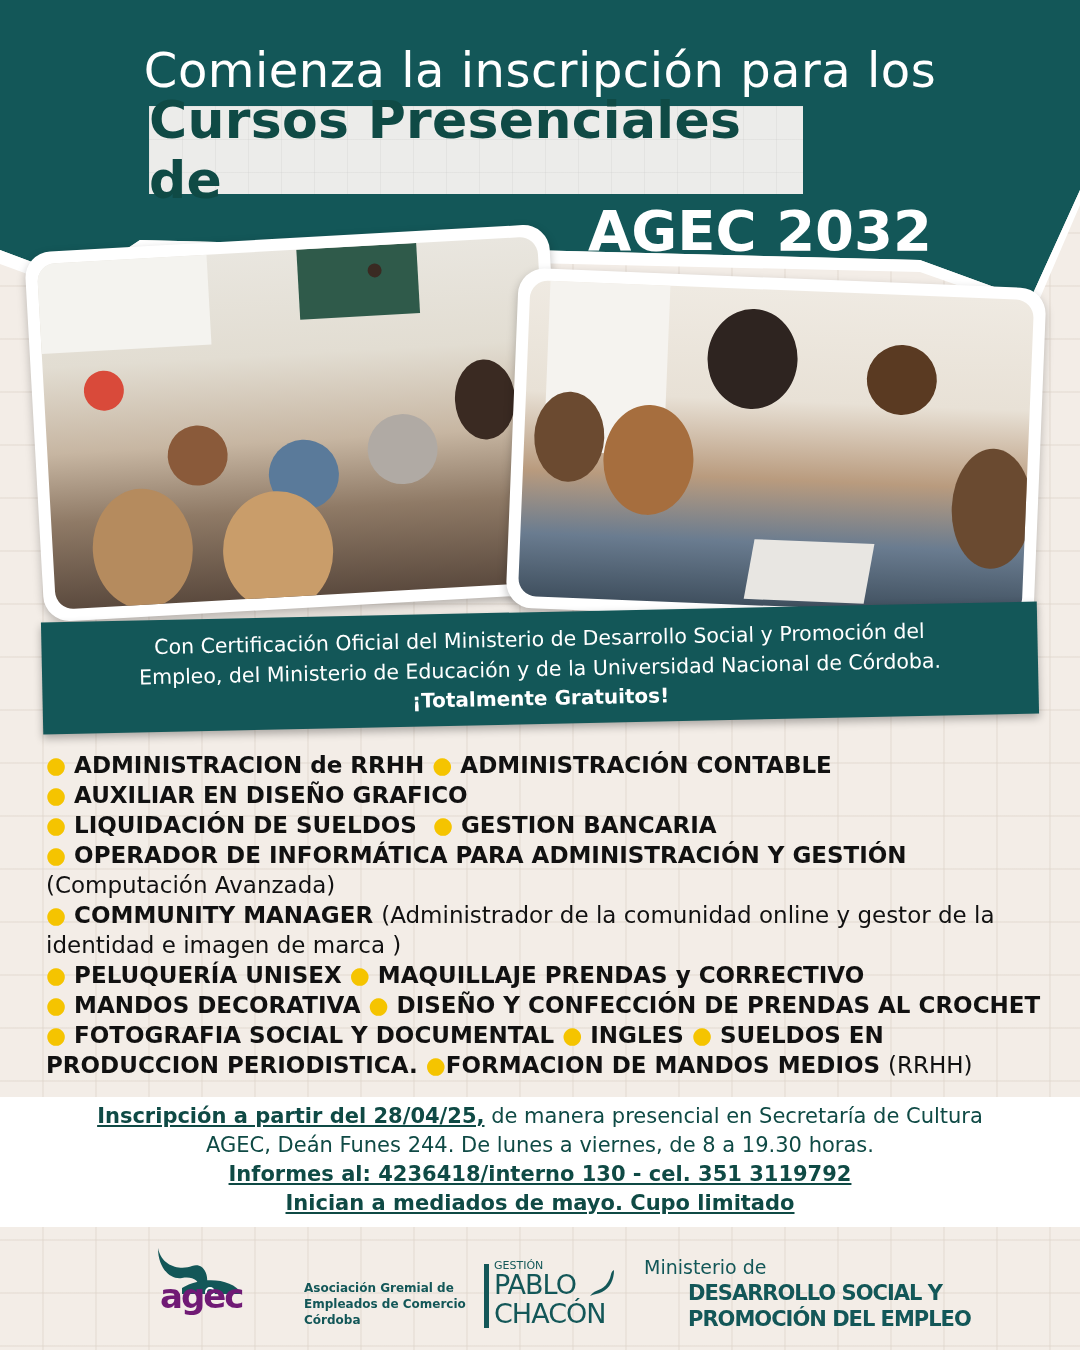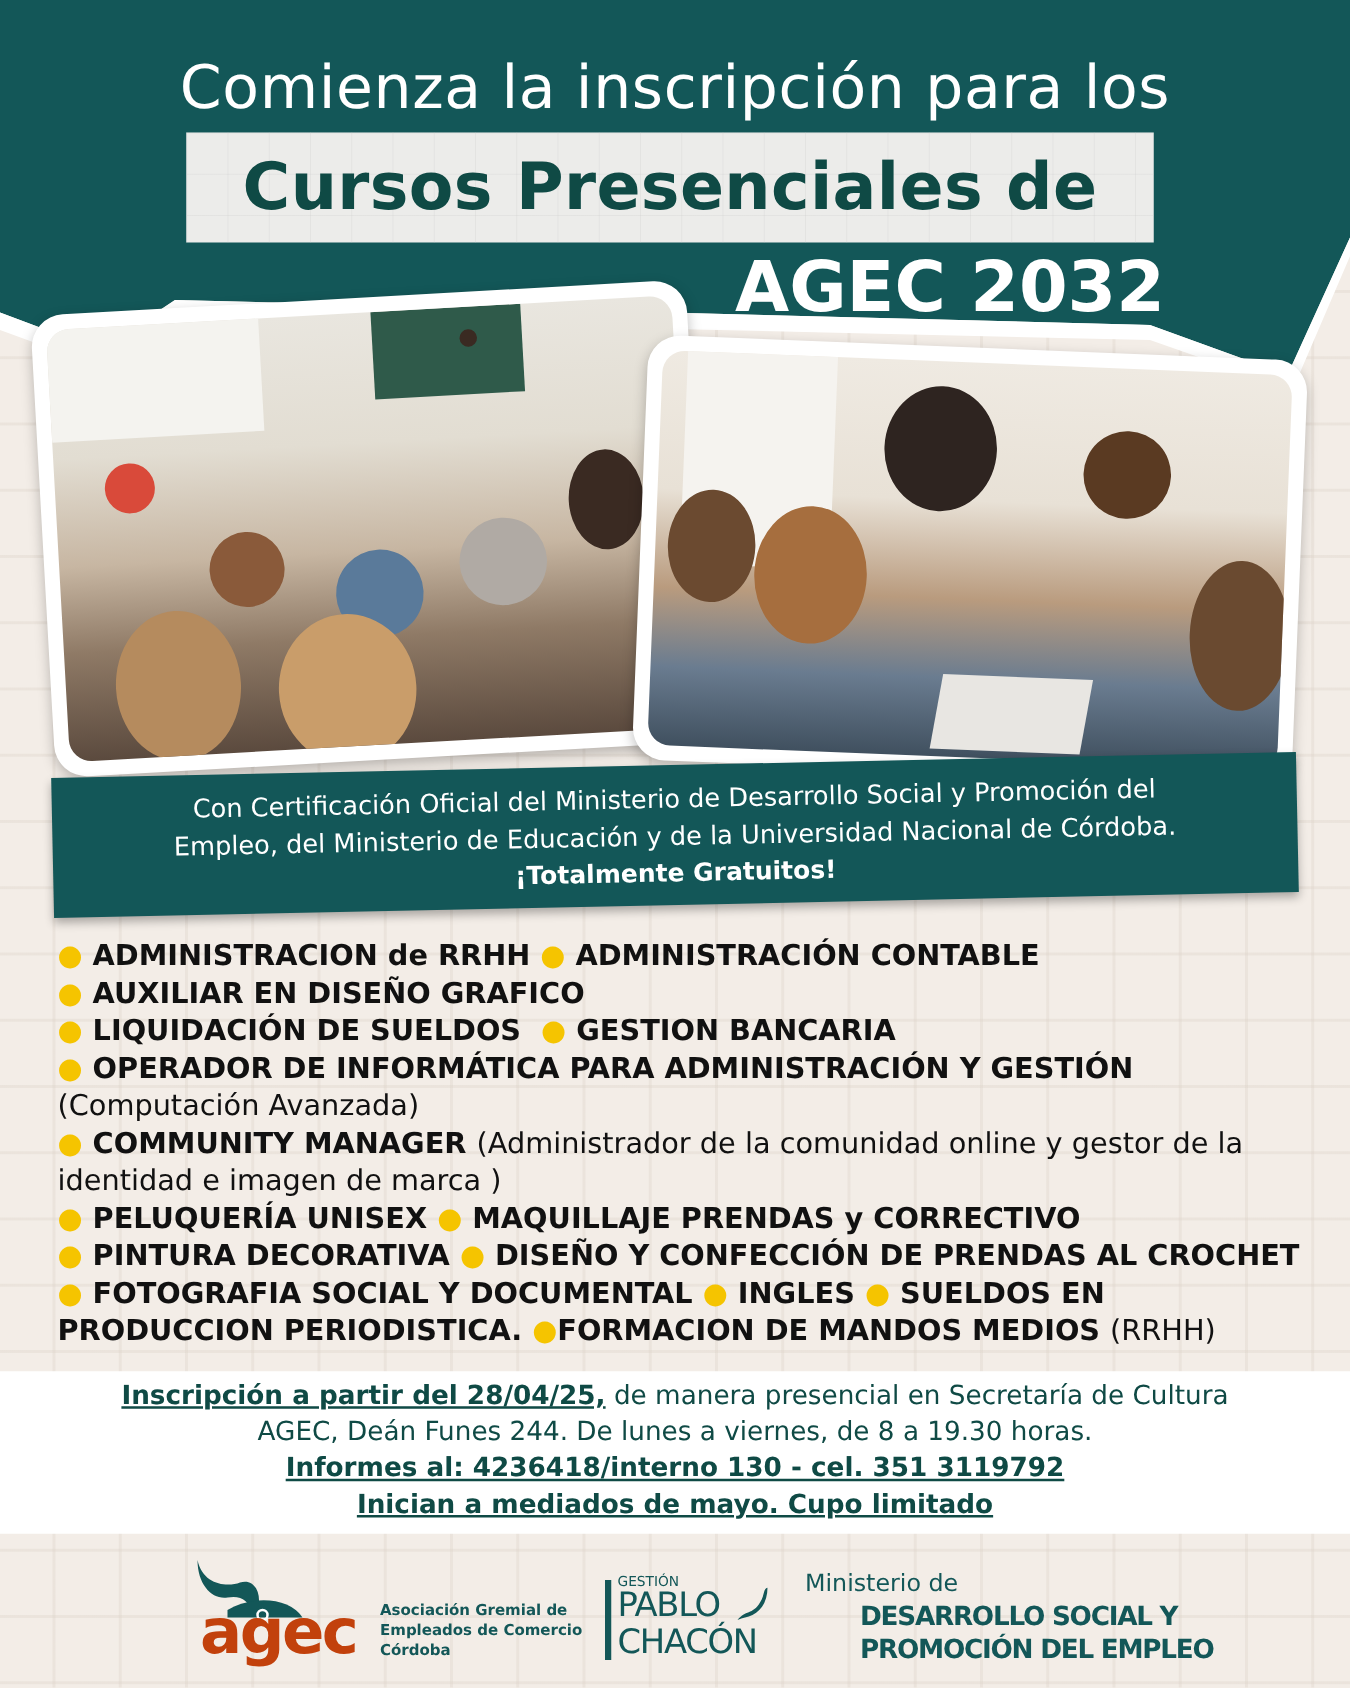--- a/index.html
+++ b/index.html
@@ -23,21 +23,21 @@
       position: absolute; left: 0; top: 0; width: 1080px; height: 320px;
       background: #ffffff;
       clip-path: polygon(0 250px, 80px 280px, 140px 240px, 920px 260px, 1030px 300px, 1080px 190px, 1080px 205px, 1034px 312px, 920px 272px, 142px 254px, 82px 294px, 0 264px);
     }
     .title-line1 {
       position: absolute; left: 0; width: 1080px; top: 42px; text-align: center;
       color: #ffffff; font-size: 48px; font-weight: 400; letter-spacing: 0.5px;
       font-family: "DejaVu Sans", sans-serif;
     }
     .title-band {
-      position: absolute; left: 149px; top: 106px; width: 774px; height: 88px;
+      position: absolute; left: 149px; top: 106px; width: 654px; height: 88px;
       background: #ececea;
       background-image:
         linear-gradient(to right, rgba(200,200,200,0.25) 1px, transparent 1px),
         linear-gradient(to bottom, rgba(200,200,200,0.25) 1px, transparent 1px);
       background-size: 33px 33px;
       display: flex; align-items: center; justify-content: center;
     }
     .title-line2 {
       color: #0f4a45; font-size: 52px; font-weight: 700; letter-spacing: 0.3px;
       font-family: "DejaVu Sans", sans-serif;
@@ -91,22 +91,22 @@
       position: absolute; left: 0; top: 1097px; width: 1080px; height: 130px;
       background: #ffffff; text-align: center; color: #0f4a45;
       font-family: "DejaVu Sans", sans-serif; padding-top: 5px;
       font-size: 21px; line-height: 29px;
     }
     .info-band .b { font-weight: 700; text-decoration: underline; }
     .info-band .n { font-weight: 400; }
     .footer { position: absolute; left: 0; top: 1230px; width: 1080px; height: 120px; }
     .agec-logo { position: absolute; left: 152px; top: 18px; width: 140px; height: 90px; }
     .agec-word {
-      position: absolute; left: 160px; top: 46px; color: #c2410c;
-      font-family: "DejaVu Sans", sans-serif; font-weight: 700; font-size: 50px; letter-spacing: -2px;
+      position: absolute; left: 160px; top: 46px; color: #701a75;
+      font-family: "DejaVu Sans", sans-serif; font-weight: 700; font-size: 34px; letter-spacing: -2px;
     }
     .agec-desc {
       position: absolute; left: 304px; top: 50px; color: #135758;
       font-family: "DejaVu Sans", sans-serif; font-size: 12px; line-height: 16px; font-weight: 700;
     }
     .gp-bar { position: absolute; left: 484px; top: 34px; width: 5px; height: 64px; background: #135758; }
     .gp-gestion {
       position: absolute; left: 494px; top: 29px; color: #135758;
       font-family: "DejaVu Sans", sans-serif; font-size: 11px;
     }
@@ -198,21 +198,21 @@
   </div>
   <div class="line normal">identidad e imagen de marca )</div>
   <div class="line">
     <span class="bullet">●</span>
     <span>PELUQUERÍA UNISEX</span>
     <span class="bullet">●</span>
     <span>MAQUILLAJE PRENDAS y CORRECTIVO</span>
   </div>
   <div class="line">
     <span class="bullet">●</span>
-    <span>PINTURA DECORATIVA</span>
+    <span>MANDOS DECORATIVA</span>
     <span class="bullet">●</span>
     <span>DISEÑO Y CONFECCIÓN DE PRENDAS AL CROCHET</span>
   </div>
   <div class="line">
     <span class="bullet">●</span>
     <span>FOTOGRAFIA  SOCIAL Y DOCUMENTAL</span>
     <span class="bullet">●</span>
     <span>INGLES</span>
     <span class="bullet">●</span>
     <span>SUELDOS EN</span>

